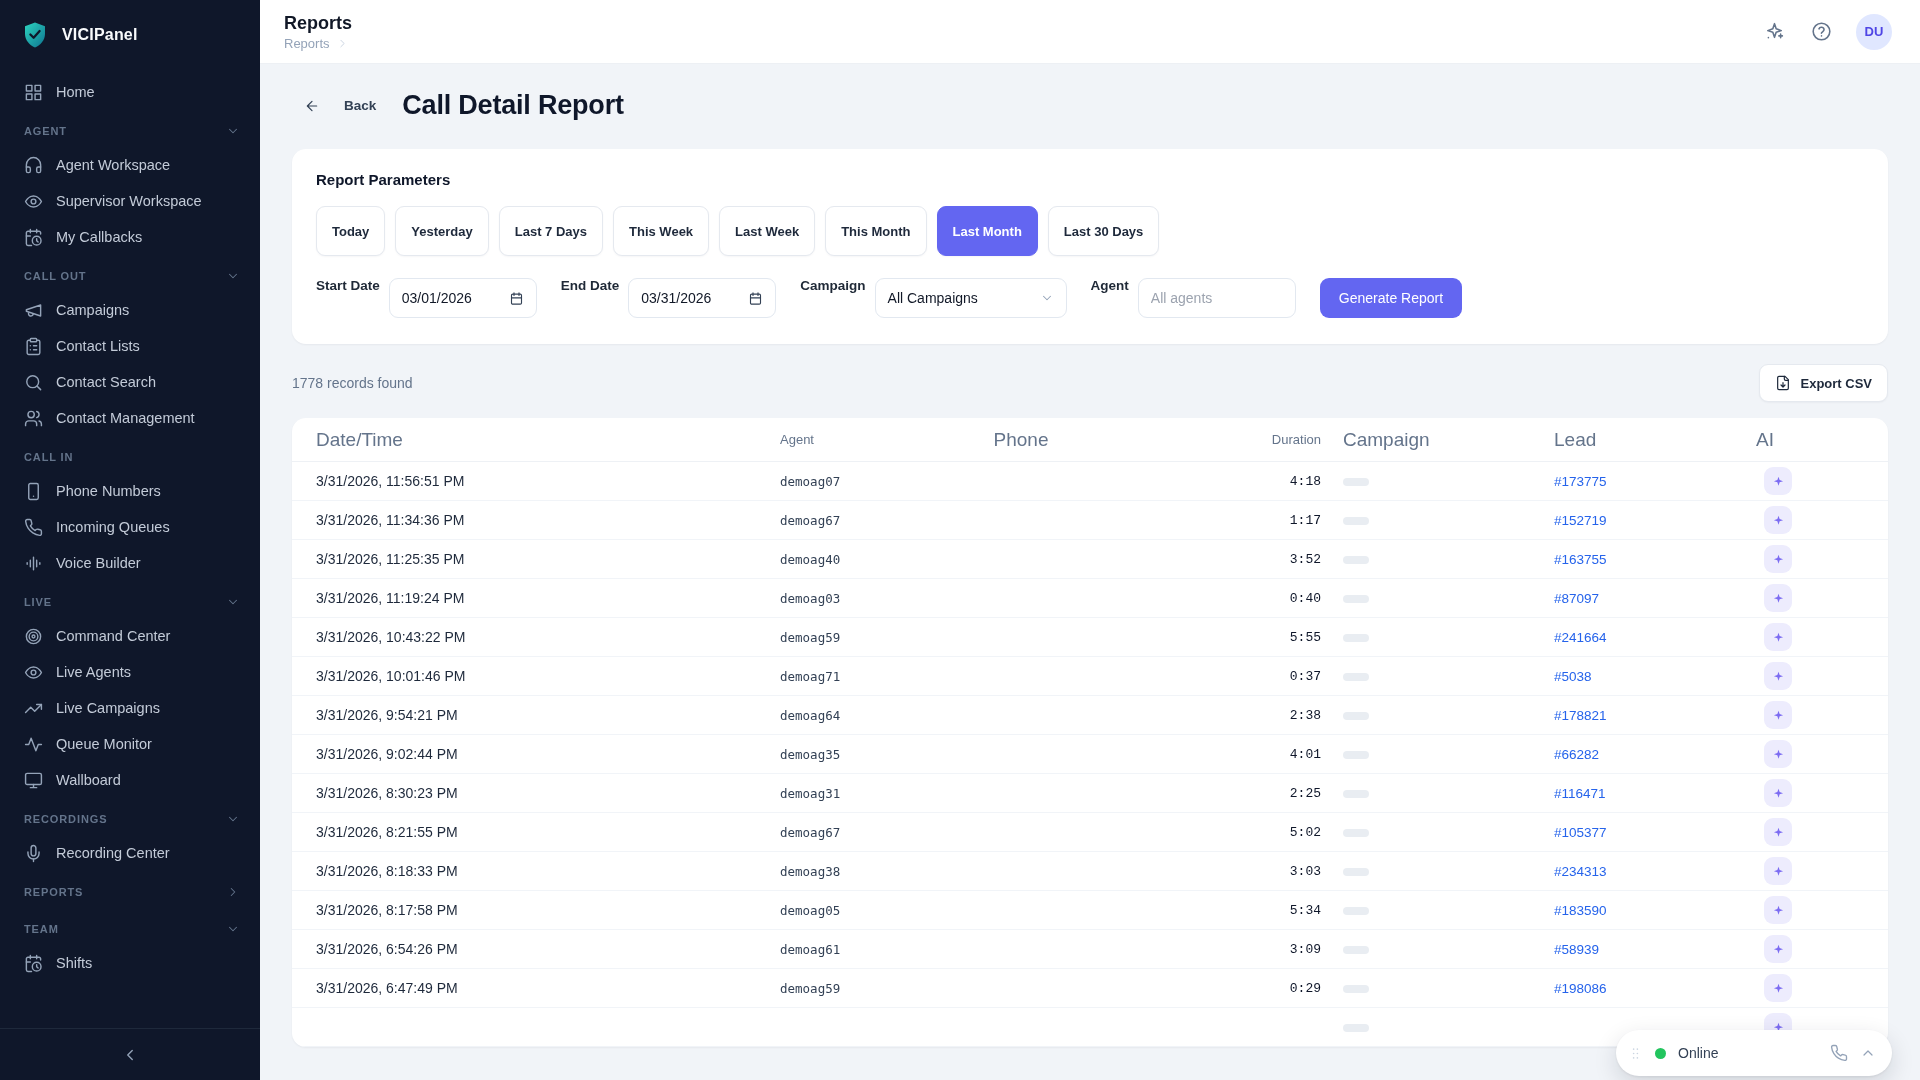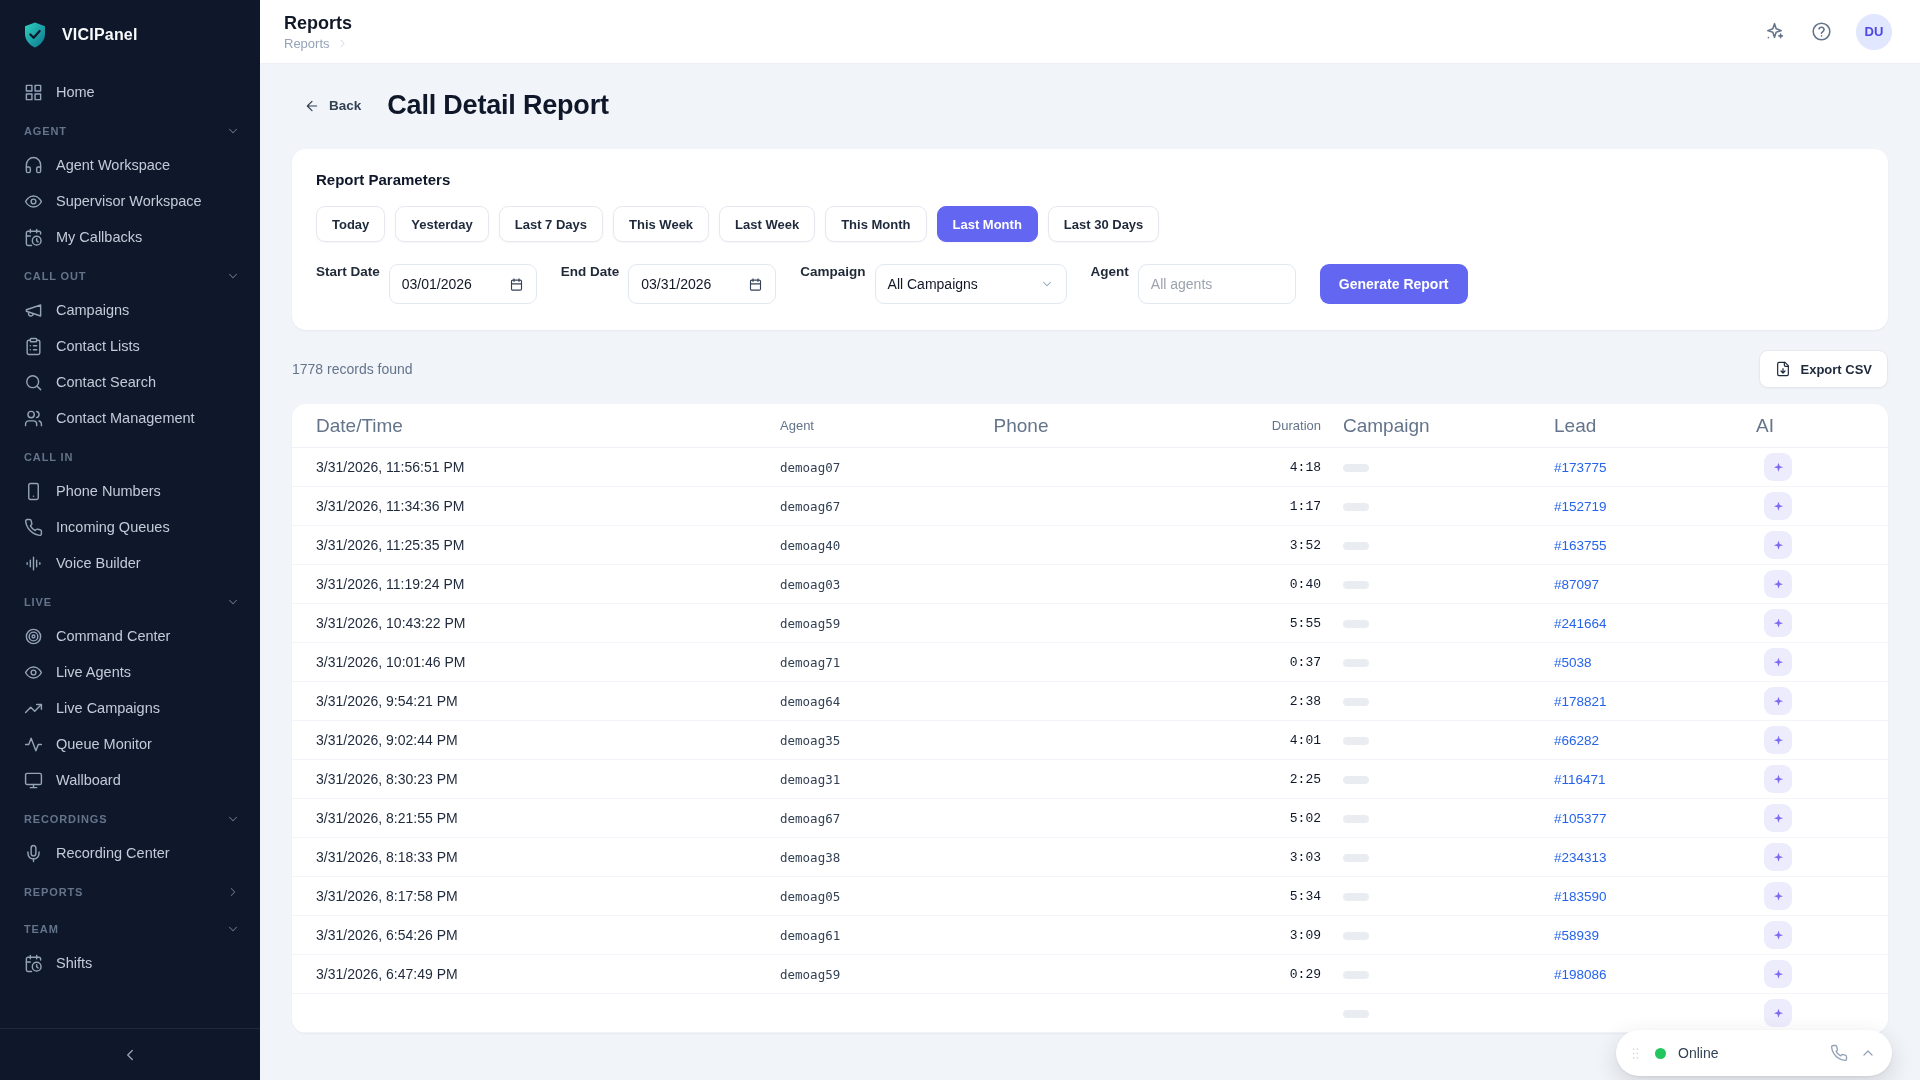--- a/index.html
+++ b/index.html
@@ -61,36 +61,36 @@
   .avatar {
     width:36px; height:36px; border-radius:50%;
     background:#e0e7ff; color:#4f46e5; font-weight:700; font-size:13px;
     display:flex; align-items:center; justify-content:center; cursor:pointer;
   }
 
   .content { flex:1; padding: 26px 32px 0 32px; overflow:hidden; }
 
   .page-head { display:flex; align-items:center; gap:26px; padding-left: 12px; margin-bottom: 28px; }
   .back-btn {
-    display:flex; align-items:center; gap:9px;
+    display:flex; align-items:center; gap:24px;
     background:none; border:none; cursor:pointer;
     font-size:13.5px; font-weight:600; color:#334155;
     font-family:"Liberation Sans",sans-serif;
   }
   .page-title { font-size:27px; font-weight:800; color:#0f172a; letter-spacing:-.2px; }
 
   .card {
     background:#fff; border-radius:14px;
     box-shadow: 0 1px 2px rgba(16,24,40,.05);
   }
   .params-card { padding: 22px 24px 26px 24px; }
   .params-title { font-size:15px; font-weight:700; color:#0f172a; margin-bottom:18px; }
   .presets { display:flex; gap:10px; flex-wrap:wrap; }
   .preset-btn {
-    height:36px; padding:0 15px; border-radius:9px;
+    height:50px; padding:0 15px; border-radius:9px;
     background:#fff; border:1px solid #e5e9ef;
     box-shadow:0 1px 2px rgba(16,24,40,.04);
     font-size:13px; font-weight:600; color:#1e293b; cursor:pointer;
     font-family:"Liberation Sans",sans-serif;
   }
   .preset-btn.active { background:var(--accent); border-color:var(--accent); color:#fff; }
 
   .form-row { display:flex; align-items:flex-end; gap:24px; margin-top:22px; }
   .field { display:flex; flex-direction:row; gap:9px; }
   .field-label { font-size:13.5px; font-weight:600; color:#1f2937; }
@@ -104,21 +104,21 @@
   .select-input .chev { color:#94a3b8; }
   .date-input .cal { color:#334155; }
   .text-input {
     height:40px; width:158px; border:1px solid #e2e8f0; border-radius:9px;
     padding:0 12px; font-size:14px; color:#111827; outline:none;
     font-family:"Liberation Sans",sans-serif;
   }
   .text-input::placeholder { color:#9ca3af; }
   .generate-btn {
     height:40px; padding:0 19px; border:none; border-radius:9px;
-    background:var(--accent); color:#fff; font-size:14px; font-weight:700;
+    background:var(--accent); color:#fff; font-size:14px; font-weight:400;
     cursor:pointer; font-family:"Liberation Sans",sans-serif;
   }
 
   .results-bar { display:flex; align-items:center; justify-content:space-between; margin:20px 0 16px 0; }
   .records-count { font-size:14px; color:#64748b; }
   .export-btn {
     display:flex; align-items:center; gap:9px;
     height:38px; padding:0 15px; border-radius:9px;
     background:#fff; border:1px solid #e5e9ef; box-shadow:0 1px 2px rgba(16,24,40,.04);
     font-size:13px; font-weight:600; color:#1e293b; cursor:pointer;

